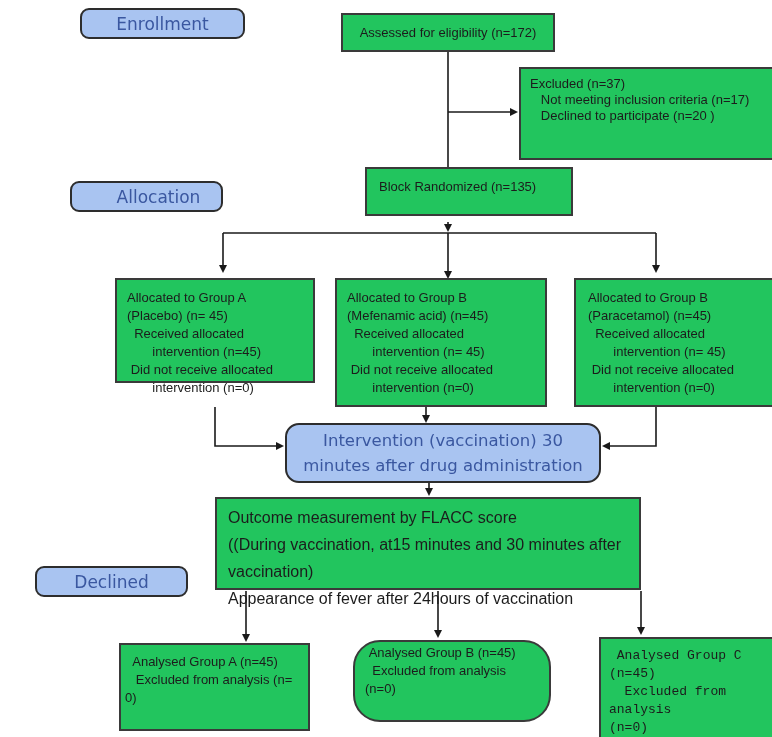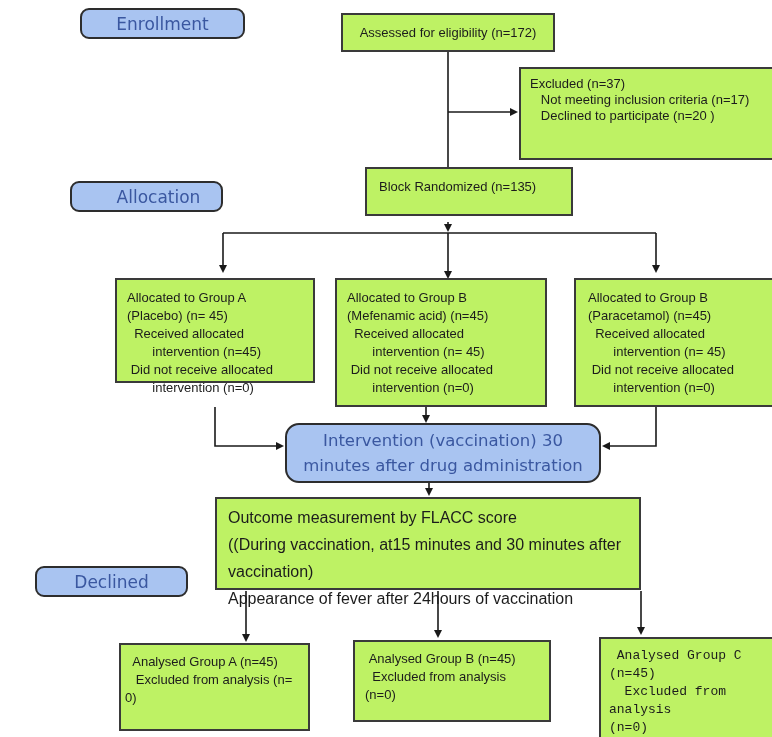--- a/index.html
+++ b/index.html
@@ -21,21 +21,21 @@
     margin-left:28px;
   }
   .connectors{
     position:absolute;left:0;top:0;width:772px;height:737px;
     color:var(--connector);
     pointer-events:none;
   }
   .wbox{
     position:absolute;
     box-sizing:border-box;
-    background:#bef264;
+    background:#22c55e;
     border:2px solid var(--box-border);
     color:var(--box-text);
     font-size:13px;
     line-height:18px;
     white-space:pre-wrap;
   }
   .pill{
     position:absolute;
     box-sizing:border-box;
     background:var(--stage-fill);
@@ -48,21 +48,21 @@
   }
   
   .b-assessed  {left:313px;top:13px;width:214px;height:39px;display:flex;align-items:center;justify-content:center;}
   .b-excluded  {left:491px;top:67px;width:274px;height:93px;padding:7px 4px 0 9px;line-height:16px;}
   .b-random    {left:337px;top:167px;width:208px;height:49px;padding:9px 4px 0 12px;}
   .b-alloc-a   {left:87px; top:278px;width:200px;height:105px;padding:9px 2px 0 10px;}
   .b-alloc-b   {left:307px;top:278px;width:212px;height:129px;padding:9px 2px 0 10px;}
   .b-alloc-c   {left:546px;top:278px;width:202px;height:129px;padding:9px 2px 0 12px;}
   .b-outcome   {left:187px;top:497px;width:426px;height:93px;padding:5px 4px 0 11px;line-height:27px;font-size:16px;}
   .b-anal-a    {left:91px; top:643px;width:191px;height:88px;padding:8px 2px 0 4px;}
-  .b-anal-b    {left:325px;top:640px;width:198px;height:82px;padding:8px 2px 0 10px;}
+  .b-anal-b    {left:325px;top:640px;width:198px;height:82px;padding:2px 2px 0 10px;border-radius:27px;}
   .b-anal-c    {left:571px;top:637px;width:194px;height:105px;padding:8px 18px 0 8px;font-family:Liberation Mono, monospace;}
   .p-enroll    {left:52px;top:8px;  width:165px;height:31px;}
   .p-alloc     {left:42px;top:181px;width:153px;height:31px;padding-left:24px;}
   .p-analysis  {left:7px; top:566px;width:153px;height:31px;}
   .p-interv    {
     left:257px;top:423px;width:316px;height:60px;
     border-radius:14px;
     font-size:16.5px;line-height:25px;
     text-align:center;white-space:pre-line;
     padding:0 4px;

